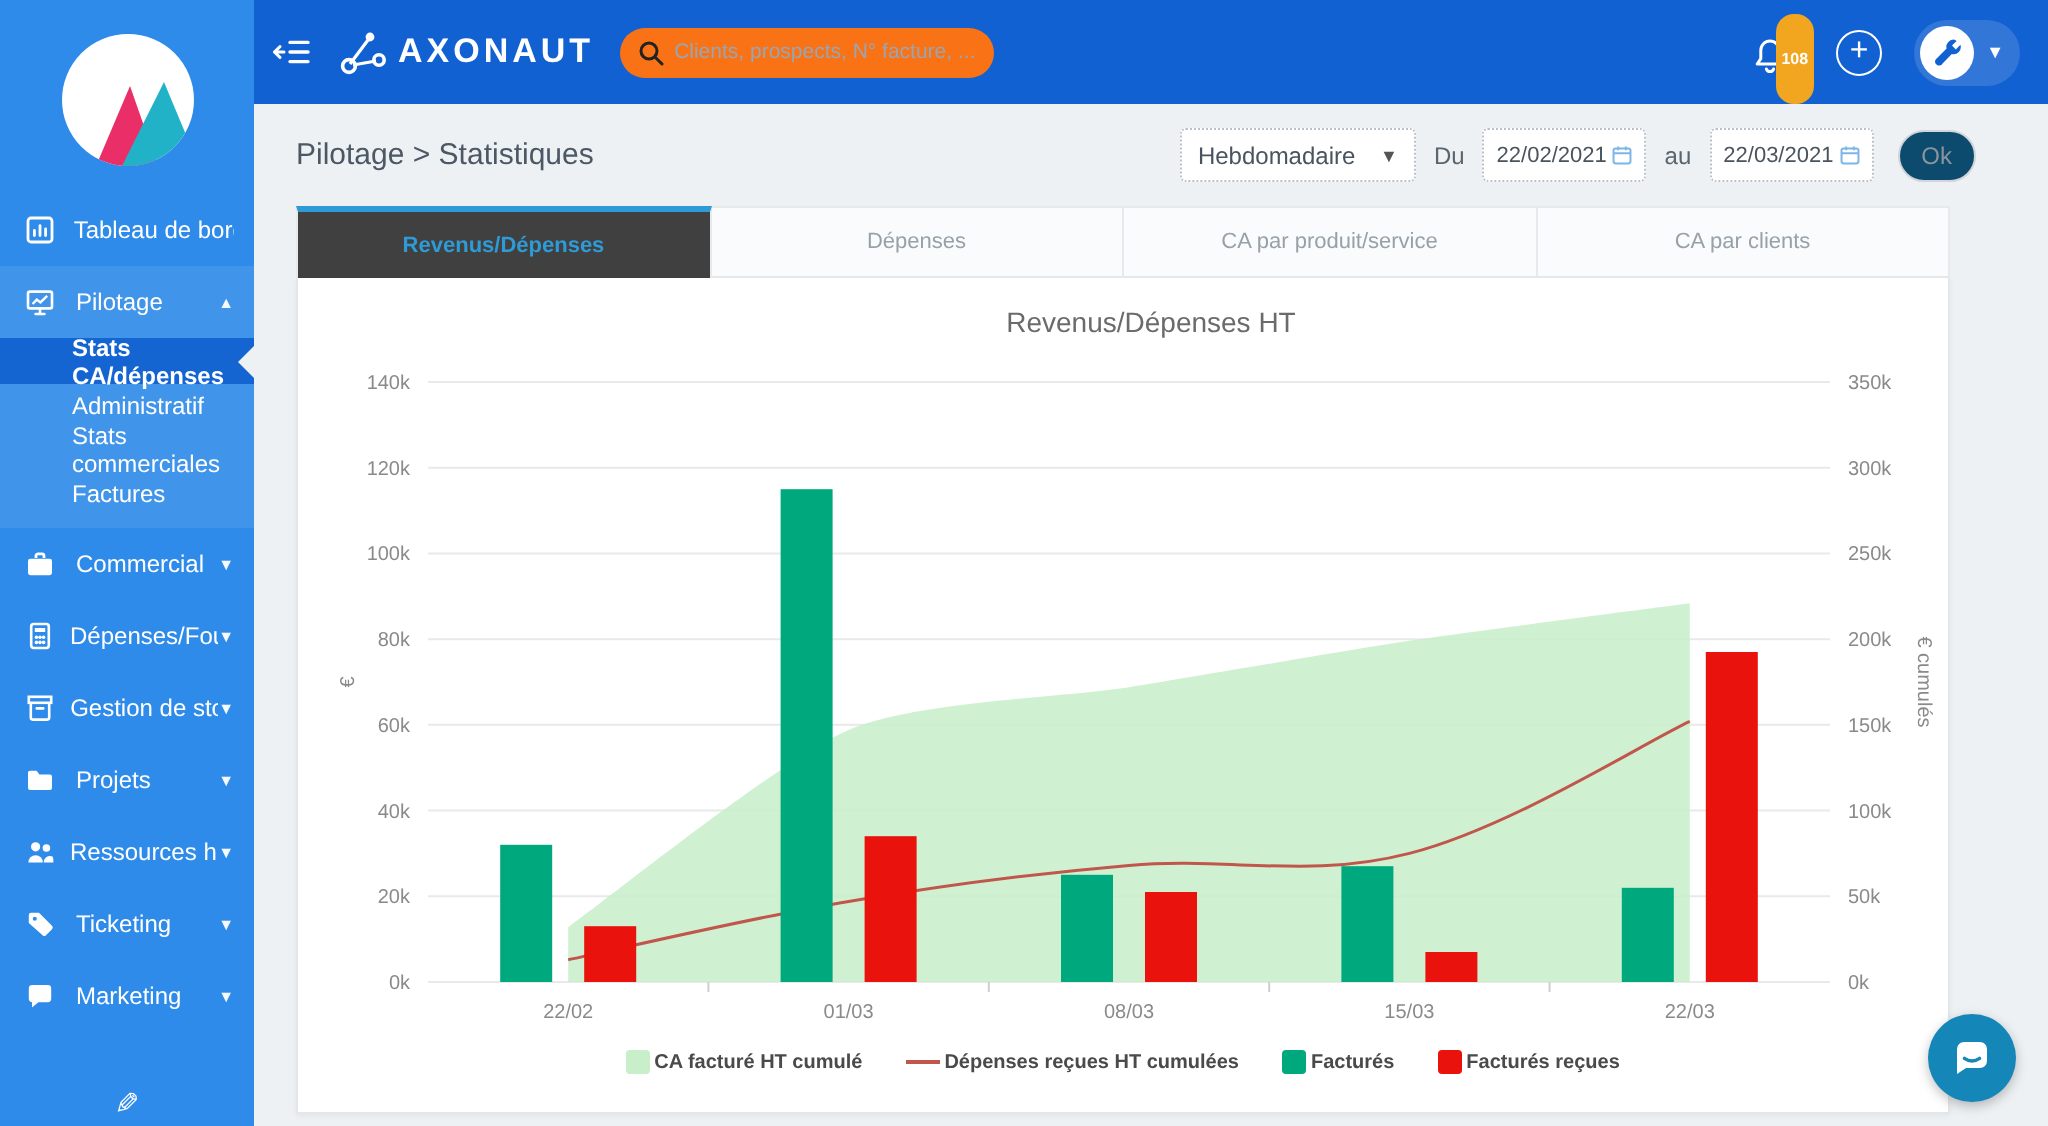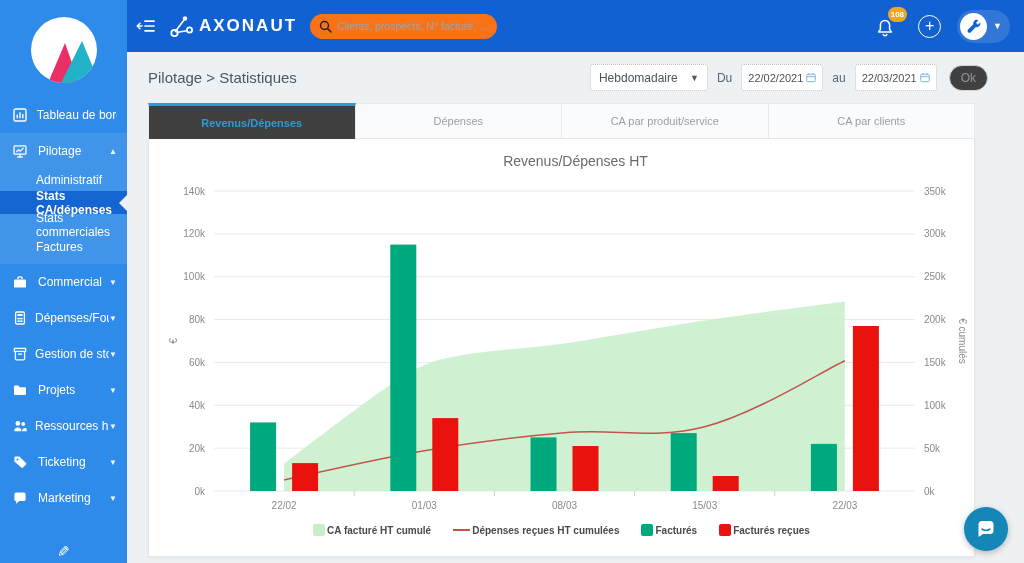--- a/index.html
+++ b/index.html
@@ -31,21 +31,21 @@
   .brandmark { margin-left:13px; display:flex; }
   .brandname { color:#fff; font-size:17px; font-weight:bold; letter-spacing:2px; margin-left:5px; }
   .searchpill { margin-left:13px; width:187px; height:25px; background:#f97316; border-radius:13px;
     display:flex; align-items:center; padding:12px 9px; }
   .searchpill input { border:none; outline:none; width:150px; font-size:10.5px; color:#444;
     font-family:"Liberation Sans",sans-serif; margin-left:5px; background:transparent; }
   .searchpill input::placeholder { color:#9aa5b1; }
   .tb-right { margin-left:auto; display:flex; align-items:center; }
   .bell-wrap { position:relative; width:26px; height:30px; cursor:pointer; }
   .badge { position:absolute; top:-4px; right:-7px; background:#f2a51f; color:#fff; font-size:8px;
-    font-weight:bold; border-radius:9px; padding:3px 3px; min-width:17px; text-align:center; }
+    font-weight:bold; border-radius:9px; padding:18px 3px; min-width:17px; text-align:center; }
   .plus-btn { width:23px; height:23px; border:1.5px solid #fff; border-radius:50%; color:#fff;
     font-size:16px; line-height:20px; text-align:center; margin-left:18px; cursor:pointer; font-weight:400; }
   .avatar-chip { display:flex; align-items:center; margin-left:16px; margin-right:14px;
     background:rgba(255,255,255,.14); border-radius:17px; padding:3px 8px 3px 3px; cursor:pointer; }
   .avatar-circle { width:27px; height:27px; background:#fff; border-radius:50%;
     display:flex; align-items:center; justify-content:center; }
   .avatar-caret { color:#fff; font-size:9px; margin-left:6px; }
 
   
   .main { position:absolute; left:127px; top:52px; right:0; bottom:0; background:#eef1f4; }
@@ -54,21 +54,21 @@
   .controls { margin-left:auto; display:flex; align-items:center; font-size:12px; color:#5a6570; }
   .ctl-select { width:118px; height:27px; border:1px dotted #b9c2cc; border-radius:3px; background:#fff;
     display:flex; align-items:center; padding:0 8px; cursor:pointer; color:#4a545e; }
   .ctl-select .caret { margin-left:auto; font-size:9px; color:#555; }
   .ctl-label { margin:0 9px; }
   .dateinput { width:82px; height:27px; border:1px dotted #b9c2cc; border-radius:3px; background:#fff;
     display:flex; align-items:center; padding:0 6px; }
   .dateinput input { border:none; outline:none; width:58px; font-size:11px; color:#4a545e;
     font-family:"Liberation Sans",sans-serif; background:transparent; }
   .ok-btn { margin-left:12px; height:26px; padding:0 11px; border:1px solid #cfd5da; border-radius:13px;
-    background:#404040; color:#8a949c; font-size:12px; display:flex; align-items:center; cursor:pointer; }
+    background:#0c4a6e; color:#8a949c; font-size:12px; display:flex; align-items:center; cursor:pointer; }
 
   
   .tabs { display:flex; margin-left:21px; width:827px; height:36px; }
   .tab { flex:1; display:flex; align-items:center; justify-content:center; font-size:11px;
     color:#97a1a8; background:#fafbfc; border:1px solid #e7eaed; border-left:none; cursor:pointer; }
   .tab:first-child { border-left:1px solid #e7eaed; }
   .tab.active { background:#404040; color:#2e9ad6; font-weight:bold; border-top:3px solid #2e9ad6; border-bottom:none; }
 
   
   .card { margin-left:21px; width:827px; height:418px; background:#fff;
@@ -112,26 +112,26 @@
           <span class="sicon">
             <svg width="14" height="14" viewBox="0 0 14 14">
               <rect x="1" y="1.8" width="12" height="8.4" rx="1" fill="none" stroke="#fff" stroke-width="1.3"></rect>
               <path d="M4.8 13 h4.4 M7 10.4 V13" stroke="#fff" stroke-width="1.3" stroke-linecap="round"></path>
               <path d="M3.3 8 L5.4 5.8 7.2 7.2 10.6 3.9" stroke="#fff" stroke-width="1.2" fill="none"></path>
             </svg>
           </span>
     <span class="slabel">Pilotage</span>
           <span class="caret">▲</span>
         </div>
-        <div class="schild">
-          <span>Administratif</span>
-        </div>
         <div class="schild active">
           <span>Stats CA/dépenses</span>
           <span class="notch"></span>
+        </div>
+        <div class="schild">
+          <span>Administratif</span>
         </div>
         <div class="schild">
           <span>Stats commerciales</span>
         </div>
         <div class="schild">
           <span>Factures</span>
         </div>
       </div>
       <div class="srow">
         <span class="sicon">

